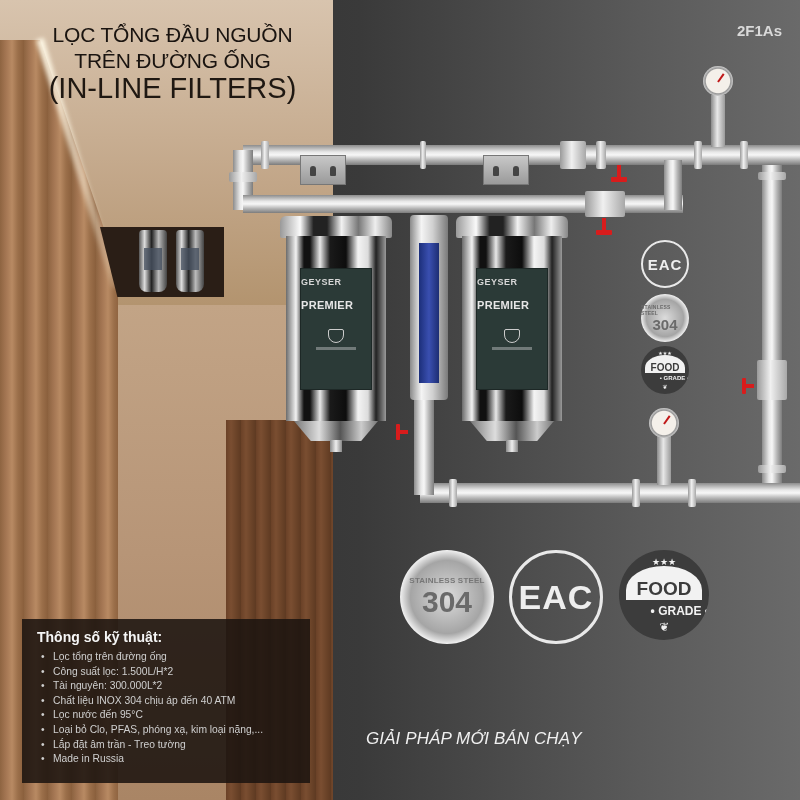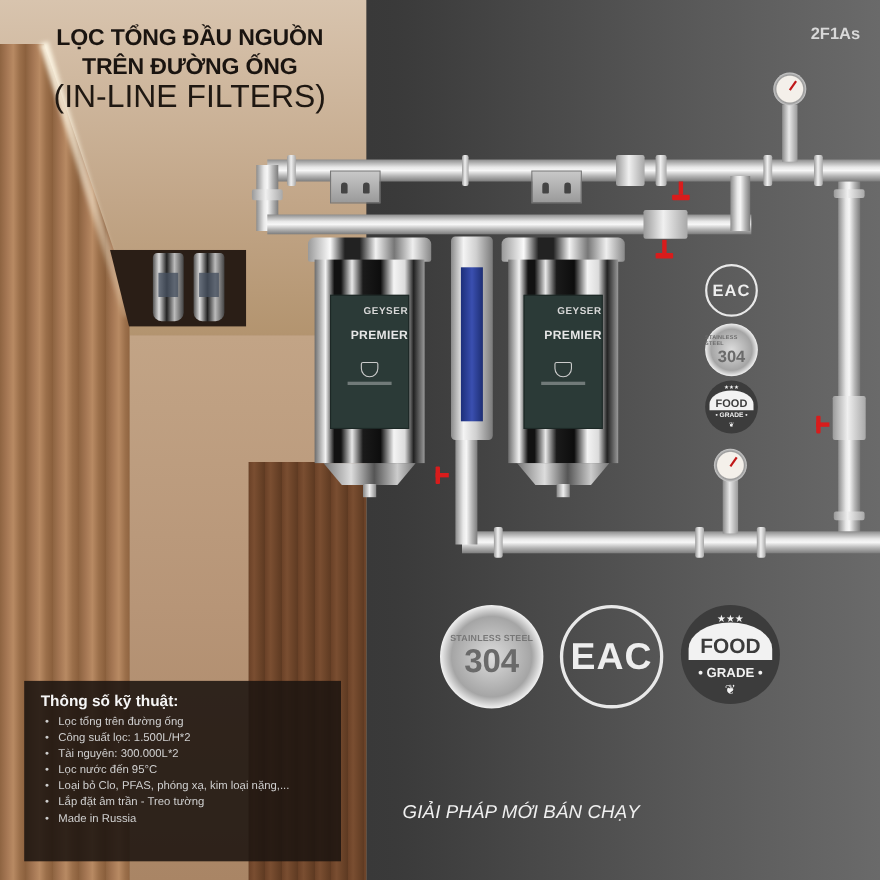--- a/index.html
+++ b/index.html
@@ -26,21 +26,21 @@
     background: repeating-linear-gradient(90deg, #6a4127 0px, #7a4e31 5px, #6c4429 10px, #5e3a22 15px); }
   .interior .ceiling-niche { position: absolute; left: 100px; top: 227px; width: 124px; height: 70px;
     background: #2a1e16; clip-path: polygon(0 0, 100% 0, 100% 100%, 14% 100%); }
   .mini-filter { position: absolute; top: 230px; width: 28px; height: 62px; border-radius: 4px 4px 8px 8px;
     background: linear-gradient(90deg, #555 0%, #ddd 20%, #222 45%, #bbb 70%, #444 100%); }
   .mini-filter::after { content: ""; position: absolute; left: 5px; top: 18px; width: 18px; height: 22px;
     background: rgba(70,80,95,0.8); }
 
   
   .title { position: absolute; left: 0; top: 22px; width: 345px; text-align: center; color: #1a1410; }
-  .title .line1, .title .line2 { display: block; font-weight: bold; font-size: 21px; line-height: 26px; letter-spacing: -0.2px; }
+  .title .line1, .title .line2 { display: block; font-weight: normal; font-size: 21px; line-height: 26px; letter-spacing: -0.2px; }
   .title .line3 { display: block; font-size: 29px; line-height: 28px; color: #1f1812; }
 
   .model-code { position: absolute; right: 18px; top: 22px; color: #d9d9d9; font-weight: bold; font-size: 15px; }
 
   
   .pipe { position: absolute; background: linear-gradient(180deg, #8c8c8c 0%, #e8e8e8 35%, #f7f7f7 50%, #b5b5b5 75%, #7c7c7c 100%); }
   .pipe.v { background: linear-gradient(90deg, #8c8c8c 0%, #e8e8e8 35%, #f7f7f7 50%, #b5b5b5 75%, #7c7c7c 100%); }
   .joint { position: absolute; background: linear-gradient(180deg, #9a9a9a, #f0f0f0 45%, #a8a8a8); border-radius: 2px; }
   .joint.v { background: linear-gradient(90deg, #9a9a9a, #f0f0f0 45%, #a8a8a8); }
 
@@ -58,21 +58,21 @@
   
   .housing { position: absolute; width: 100px; height: 230px; }
   .housing .lid { position: absolute; left: -6px; top: 0; width: 112px; height: 22px; border-radius: 6px 6px 2px 2px;
     background: linear-gradient(90deg, #999 0%, #fafafa 18%, #222 30%, #222 42%, #f2f2f2 55%, #777 70%, #eee 85%, #888 100%); }
   .housing .body { position: absolute; left: 0; top: 20px; width: 100px; height: 185px;
     background: linear-gradient(90deg, #6c6c6c 0%, #f2f2f2 10%, #111 18%, #111 24%, #e8e8e8 34%, #1a1a1a 44%, #0d0d0d 60%, #f4f4f4 72%, #dcdcdc 82%, #222 90%, #9a9a9a 100%); }
   .housing .bottom { position: absolute; left: 8px; top: 205px; width: 84px; height: 20px;
     background: linear-gradient(90deg, #777, #ddd 30%, #555 55%, #ccc 80%, #777);
     clip-path: polygon(0 0, 100% 0, 80% 100%, 20% 100%); }
   .housing .drain { position: absolute; left: 44px; top: 224px; width: 12px; height: 12px; background: linear-gradient(90deg, #888, #eee, #888); }
-  .housing .label { position: absolute; left: 14px; top: 52px; width: 72px; height: 122px; background: #2b3a37; border: 1px solid #1d2826; text-align: right; color: #e6e6e6; }
+  .housing .label { position: absolute; left: 14px; top: 52px; width: 72px; height: 122px; background: #2b3a37; border: 1px solid #1d2826; text-align: left; color: #e6e6e6; }
   .label .brand { display: block; margin-top: 8px; font-size: 9px; font-weight: bold; letter-spacing: 0.5px; color: #d7d7d7; }
   .label .model { display: block; margin-top: 12px; font-size: 11px; font-weight: bold; letter-spacing: 0.3px; }
   .label .shield { display: block; margin: 18px auto 0; width: 16px; height: 14px; border: 1px solid #ccc; border-radius: 2px 2px 8px 8px; }
   .label .fine { display: block; margin-top: 4px; height: 3px; width: 40px; margin-left: auto; margin-right: auto; background: rgba(220,220,220,0.4); }
 
   .bracket { position: absolute; width: 46px; height: 30px; background: linear-gradient(180deg, #c8c8c8, #9a9a9a); border: 1px solid #777; }
   .bracket::before, .bracket::after { content: ""; position: absolute; top: 10px; width: 6px; height: 10px; background: #444; border-radius: 3px 3px 1px 1px; }
   .bracket::before { left: 9px; } .bracket::after { right: 9px; }
 
   
@@ -82,21 +82,21 @@
     background: linear-gradient(90deg, #1c2f7a, #3a4fb0 50%, #1d2e73); }
 
   
   .badge { position: absolute; border-radius: 50%; display: flex; align-items: center; justify-content: center; flex-direction: column; }
   .badge-eac { border: 2px solid #e9e9e9; color: #eeeeee; font-weight: bold; letter-spacing: 1px; }
   .badge-304 { background: radial-gradient(circle, #dcdcdc 0%, #a5a5a5 55%, #eeeeee 70%, #7e7e7e 85%, #d8d8d8 100%); color: #6a6a6a; font-weight: bold; }
   .badge-304 .small { font-size: 5px; letter-spacing: 0.2px; }
   .badge-food { background: #3c3c3c; color: #3c3c3c; overflow: hidden; }
   .badge-food .top { position: absolute; left: 8%; top: 18%; width: 84%; height: 38%; background: #f2f2f2; border-radius: 50% 50% 0 0 / 70% 70% 0 0; display: flex; align-items: flex-end; justify-content: center; font-weight: bold; }
   .badge-food .stars { position: absolute; top: 8%; width: 100%; text-align: center; color: #f2f2f2; }
-  .badge-food .grade { position: absolute; top: 60%; width: 100%; text-align: center; color: #f2f2f2; font-weight: bold; }
+  .badge-food .grade { position: absolute; top: 60%; width: 100%; text-align: right; color: #f2f2f2; font-weight: bold; }
   .badge-food .leaves { position: absolute; top: 78%; width: 100%; text-align: center; color: #f2f2f2; }
 
   
   .specs { position: absolute; left: 22px; top: 619px; width: 288px; height: 164px; background: rgba(28,20,16,0.88); padding: 10px 0 0 15px; }
   .specs .heading { display: block; color: #f5f5f5; font-weight: bold; font-size: 14px; margin-bottom: 5px; }
   .specs ul { list-style: none; }
   .specs li { position: relative; color: #cfcfcf; font-size: 10.3px; line-height: 14.6px; padding-left: 16px; }
   .specs li::before { content: "•"; position: absolute; left: 4px; top: 0; color: #cfcfcf; }
 
   .tagline { position: absolute; left: 366px; top: 728px; color: #f0f0f0; font-size: 17px; line-height: 22px; letter-spacing: 0.1px; }
@@ -242,20 +242,21 @@
     <span class="grade" style="font-size:12px;">• GRADE •</span>
     <span class="leaves" style="font-size:12px;">❦</span>
   </div>
 
   <div class="specs">
     <span class="heading">Thông số kỹ thuật:</span>
     <ul>
       <li>Lọc tổng trên đường ống</li>
       <li>Công suất lọc: 1.500L/H*2</li>
       <li>Tài nguyên: 300.000L*2</li>
+      <li>Chất liệu INOX 304 chịu áp đến 40 ATM</li>
       <li>Lọc nước đến 95°C</li>
       <li>Loại bỏ Clo, PFAS, phóng xạ, kim loại nặng,...</li>
       <li>Lắp đặt âm trần - Treo tường</li>
       <li>Made in Russia</li>
     </ul>
   </div>
 
   <div class="tagline">
     <span>GIẢI PHÁP MỚI BÁN CHẠY</span>
   </div>

